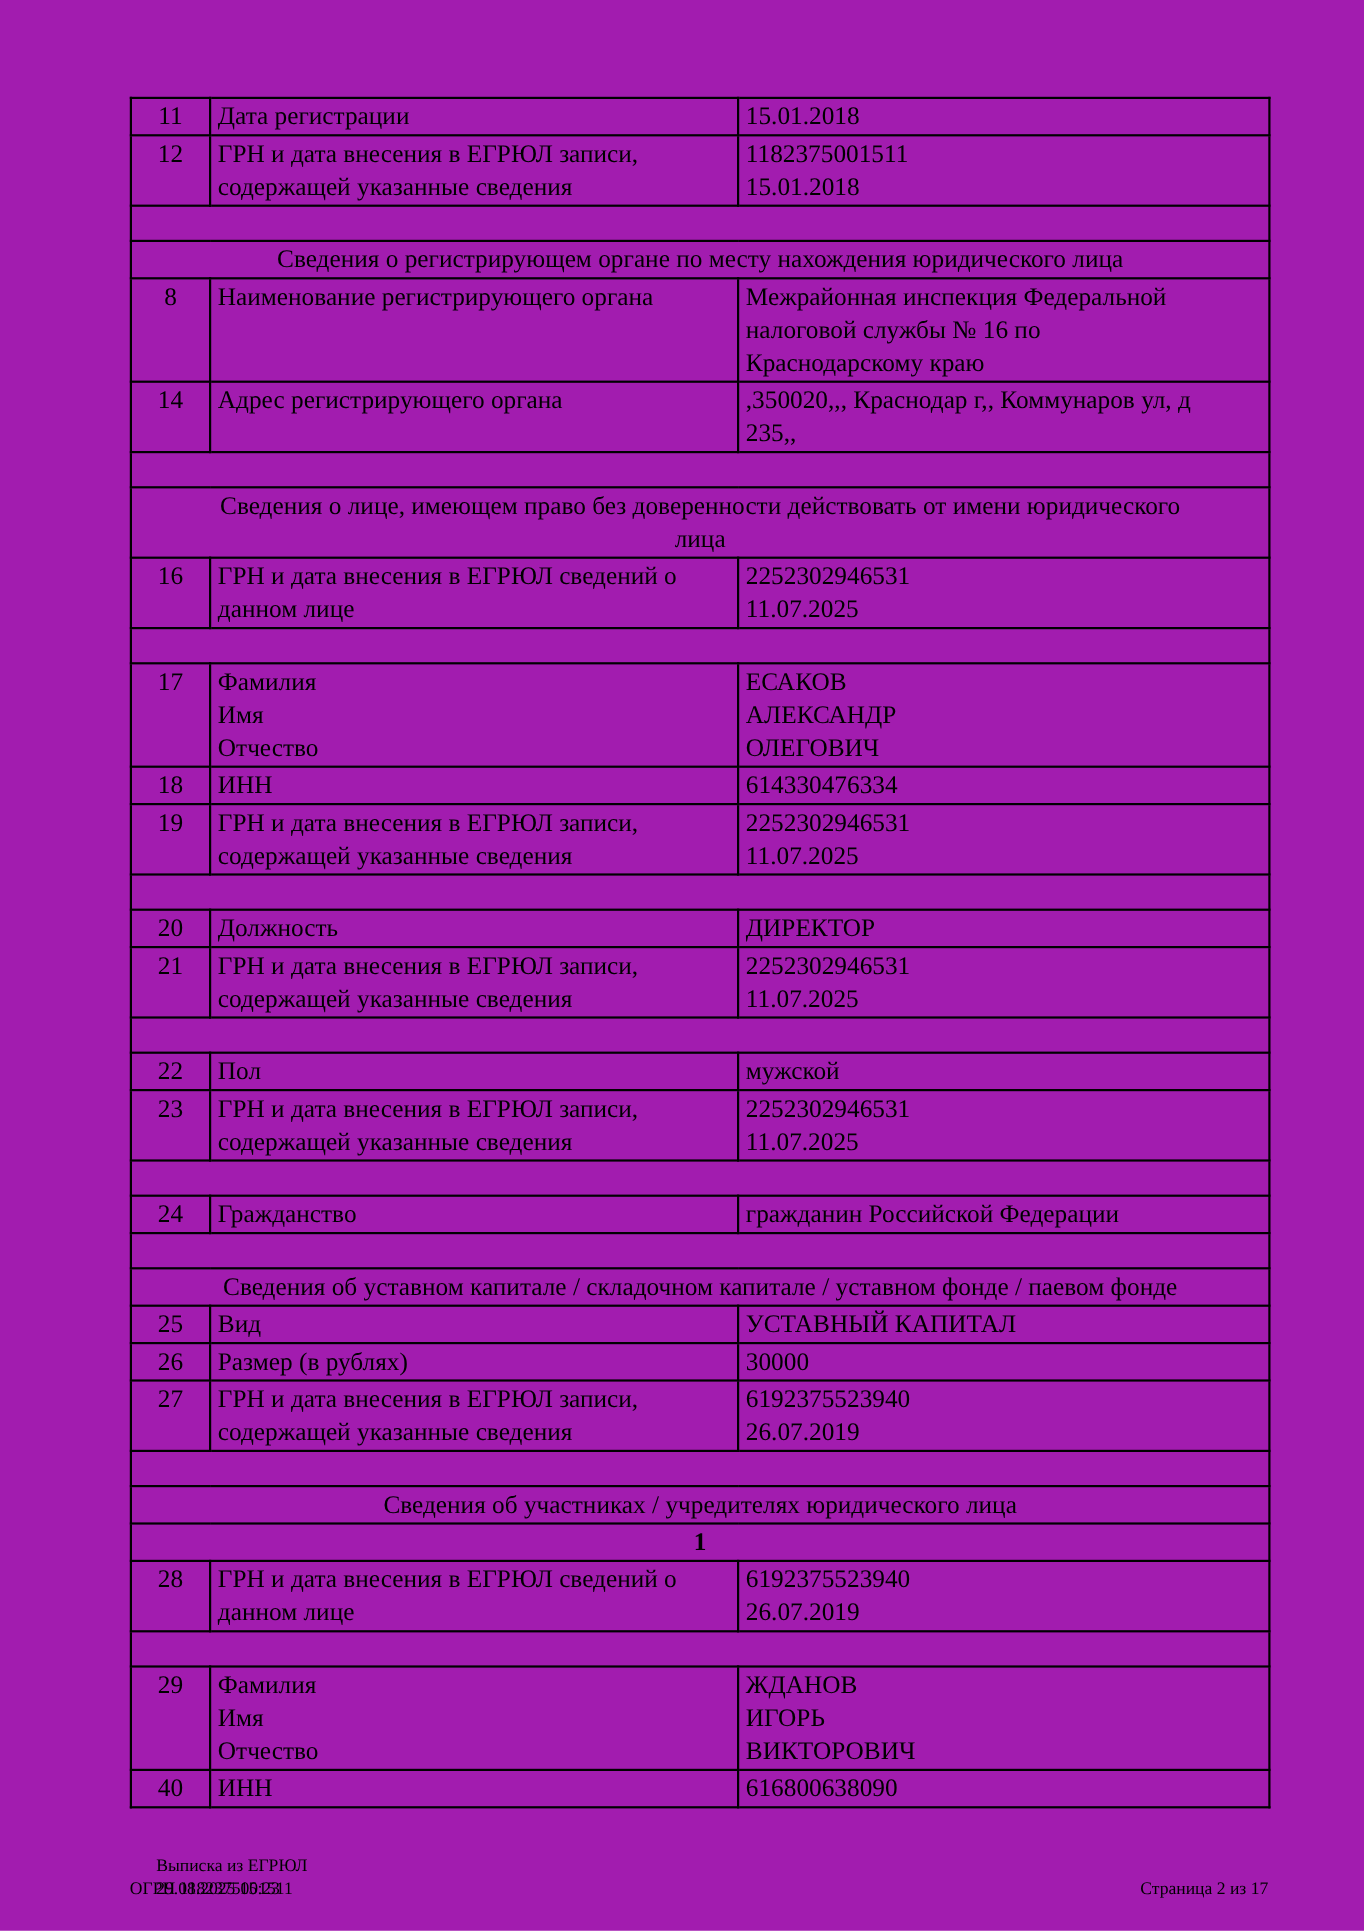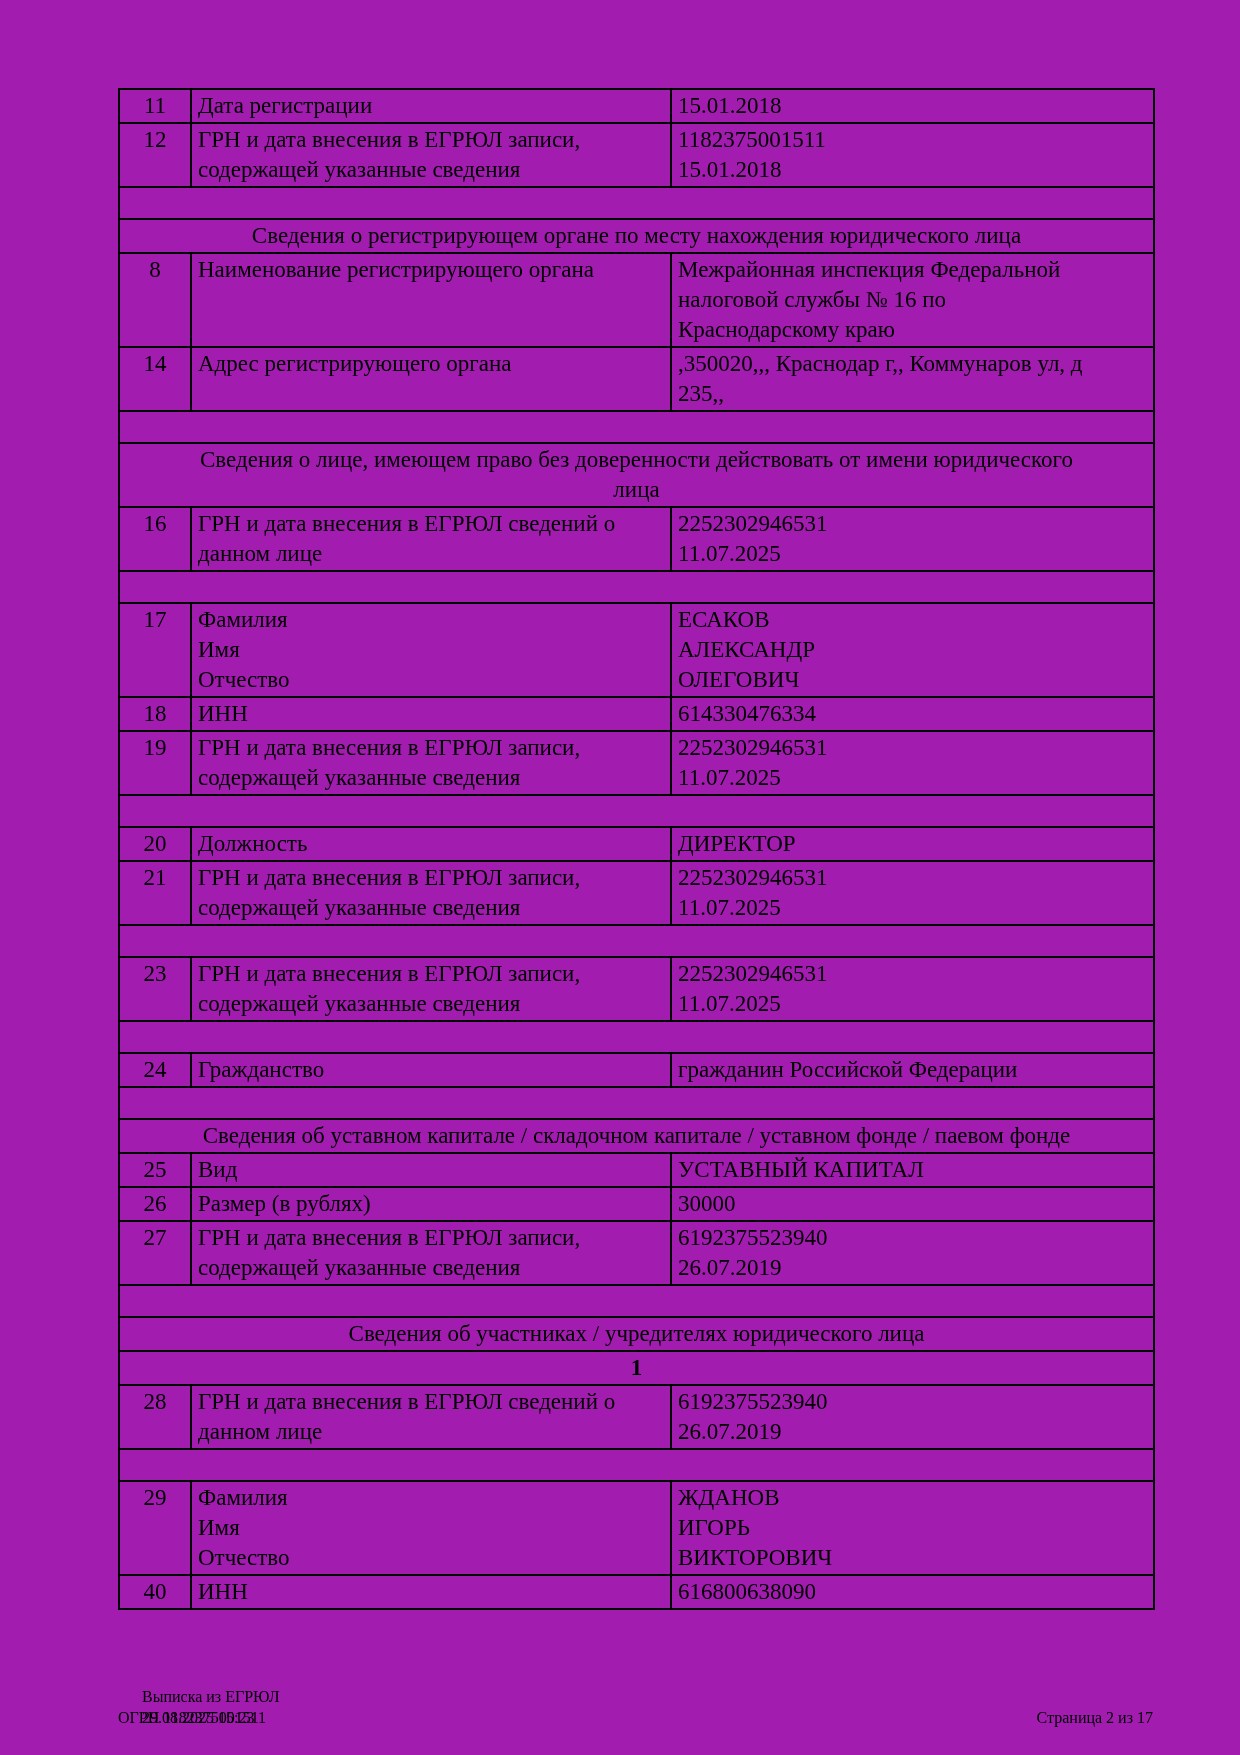--- a/index.html
+++ b/index.html
@@ -145,20 +145,25 @@
           <td class="cell-num">21</td>
           <td class="cell-label">ГРН и дата внесения в ЕГРЮЛ записи,
 содержащей указанные сведения</td>
           <td class="cell-value">2252302946531
 11.07.2025</td>
         </tr>
         <tr>
           <td class="cell-spacer" colspan="3"></td>
         </tr>
         <tr>
+          <td class="cell-num">22</td>
+          <td class="cell-label">Пол</td>
+          <td class="cell-value">мужской</td>
+        </tr>
+        <tr>
           <td class="cell-num">23</td>
           <td class="cell-label">ГРН и дата внесения в ЕГРЮЛ записи,
 содержащей указанные сведения</td>
           <td class="cell-value">2252302946531
 11.07.2025</td>
         </tr>
         <tr>
           <td class="cell-spacer" colspan="3"></td>
         </tr>
         <tr>

